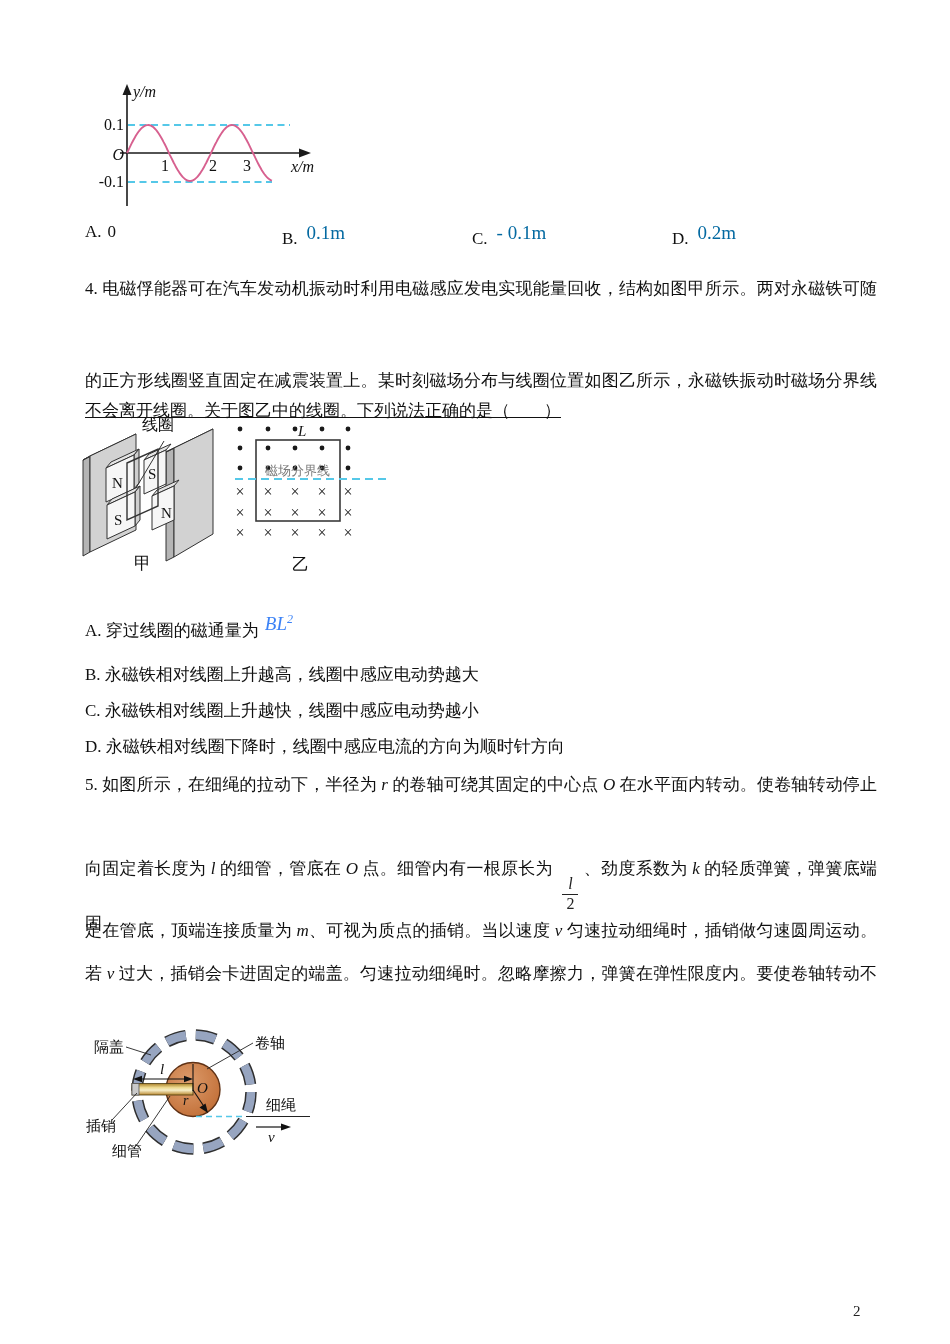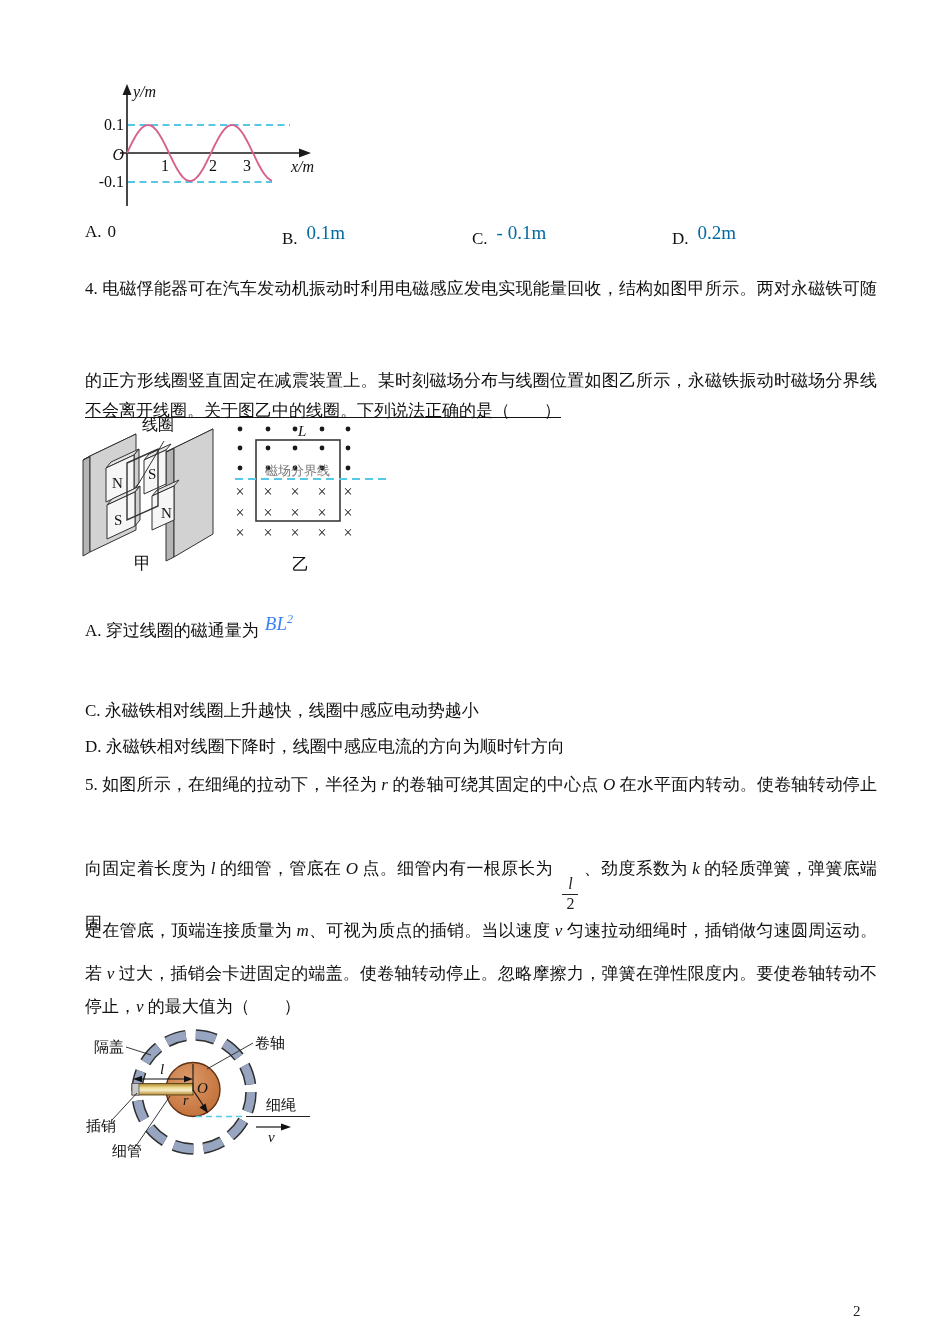--- a/index.html
+++ b/index.html
@@ -131,31 +131,31 @@
         <text x="116" y="121.5" font-size="16" text-anchor="middle" fill="#1a1a1a">×</text>
       </g>
     <rect x="24" y="24" width="84" height="81" fill="none" stroke="#3a3a3a" stroke-width="1.6"></rect>
     <line id="yi-dash" x1="3" y1="63" x2="154" y2="63" stroke-width="2" stroke-dasharray="8 5" stroke="#55c8e8"></line>
     <text x="66" y="20" font-size="15" font-style="italic" fill="#111">L</text>
     <text x="33" y="59" font-size="13" fill="#7a7a7a">磁场分界线</text>
     <text x="60" y="154" font-size="17" fill="#111">乙</text>
   </svg>
 
   <div class="qopt" style="top:612px;"><span>A. 穿过线圈的磁通量为</span><span class="formula">BL<sup>2</sup></span></div>
+  <div class="qopt" style="top:663px;"><span>B. 永磁铁相对线圈上升越高，线圈中感应电动势越大</span></div>
   <div class="qopt" style="top:699px;"><span>C. 永磁铁相对线圈上升越快，线圈中感应电动势越小</span></div>
   <div class="qopt" style="top:735px;"><span>D. 永磁铁相对线圈下降时，线圈中感应电流的方向为顺时针方向</span></div>
 
   <div class="tline just" style="top:774px;"><span>5. 如图所示，在细绳的拉动下，半径为 </span><span class="var">r</span><span> 的卷轴可绕其固定的中心点 </span><span class="var">O</span><span> 在水平面内转动。使卷轴转动停止</span></div>
   <div class="tline just" style="top:858px;"><span>向固定着长度为 </span><span class="var">l</span><span> 的细管，管底在 </span><span class="var">O</span><span> 点。细管内有一根原长为 </span><span class="frac">
         <span class="fnum">l</span>
         <span class="fden">2</span>
       </span><span>、劲度系数为 </span><span class="var">k</span><span> 的轻质弹簧，弹簧底端固</span></div>
   <div class="tline just" style="top:920px;"><span>定在管底，顶端连接质量为 </span><span class="var">m</span><span>、可视为质点的插销。当以速度 </span><span class="var">v</span><span> 匀速拉动细绳时，插销做匀速圆周运动。</span></div>
-  <div class="tline just" style="top:963px;"><span>若 </span><span class="var">v</span><span> 过大，插销会卡进固定的端盖。使卷轴转动停止。忽略摩擦力，弹簧在弹性限度内。要使卷轴转动不</span></div>
-  <div class="tline" style="top:996px;"><span>停止，</span><span class="var">v</span><span> 的最大值为（　　）</span></div>
+  <div class="tline just" style="top:963px;"><span>若 </span><span class="var">v</span><span> 过大，插销会卡进固定的端盖。匀速拉动细绳时。忽略摩擦力，弹簧在弹性限度内。要使卷轴转动不</span></div>
 
   <svg style="left:80px;top:1026px;" width="240" height="140" viewBox="0 0 240 140">
     <defs>
       <radialGradient id="spoolGrad" cx="40%" cy="35%" r="75%">
         <stop offset="0%" stop-color="#dd9c6c"></stop>
         <stop offset="100%" stop-color="#c06c34"></stop>
       </radialGradient>
       <linearGradient id="tubeGrad" x1="0" y1="0" x2="0" y2="1">
         <stop offset="0%" stop-color="#a97f28"></stop>
         <stop offset="35%" stop-color="#edd98f"></stop>

